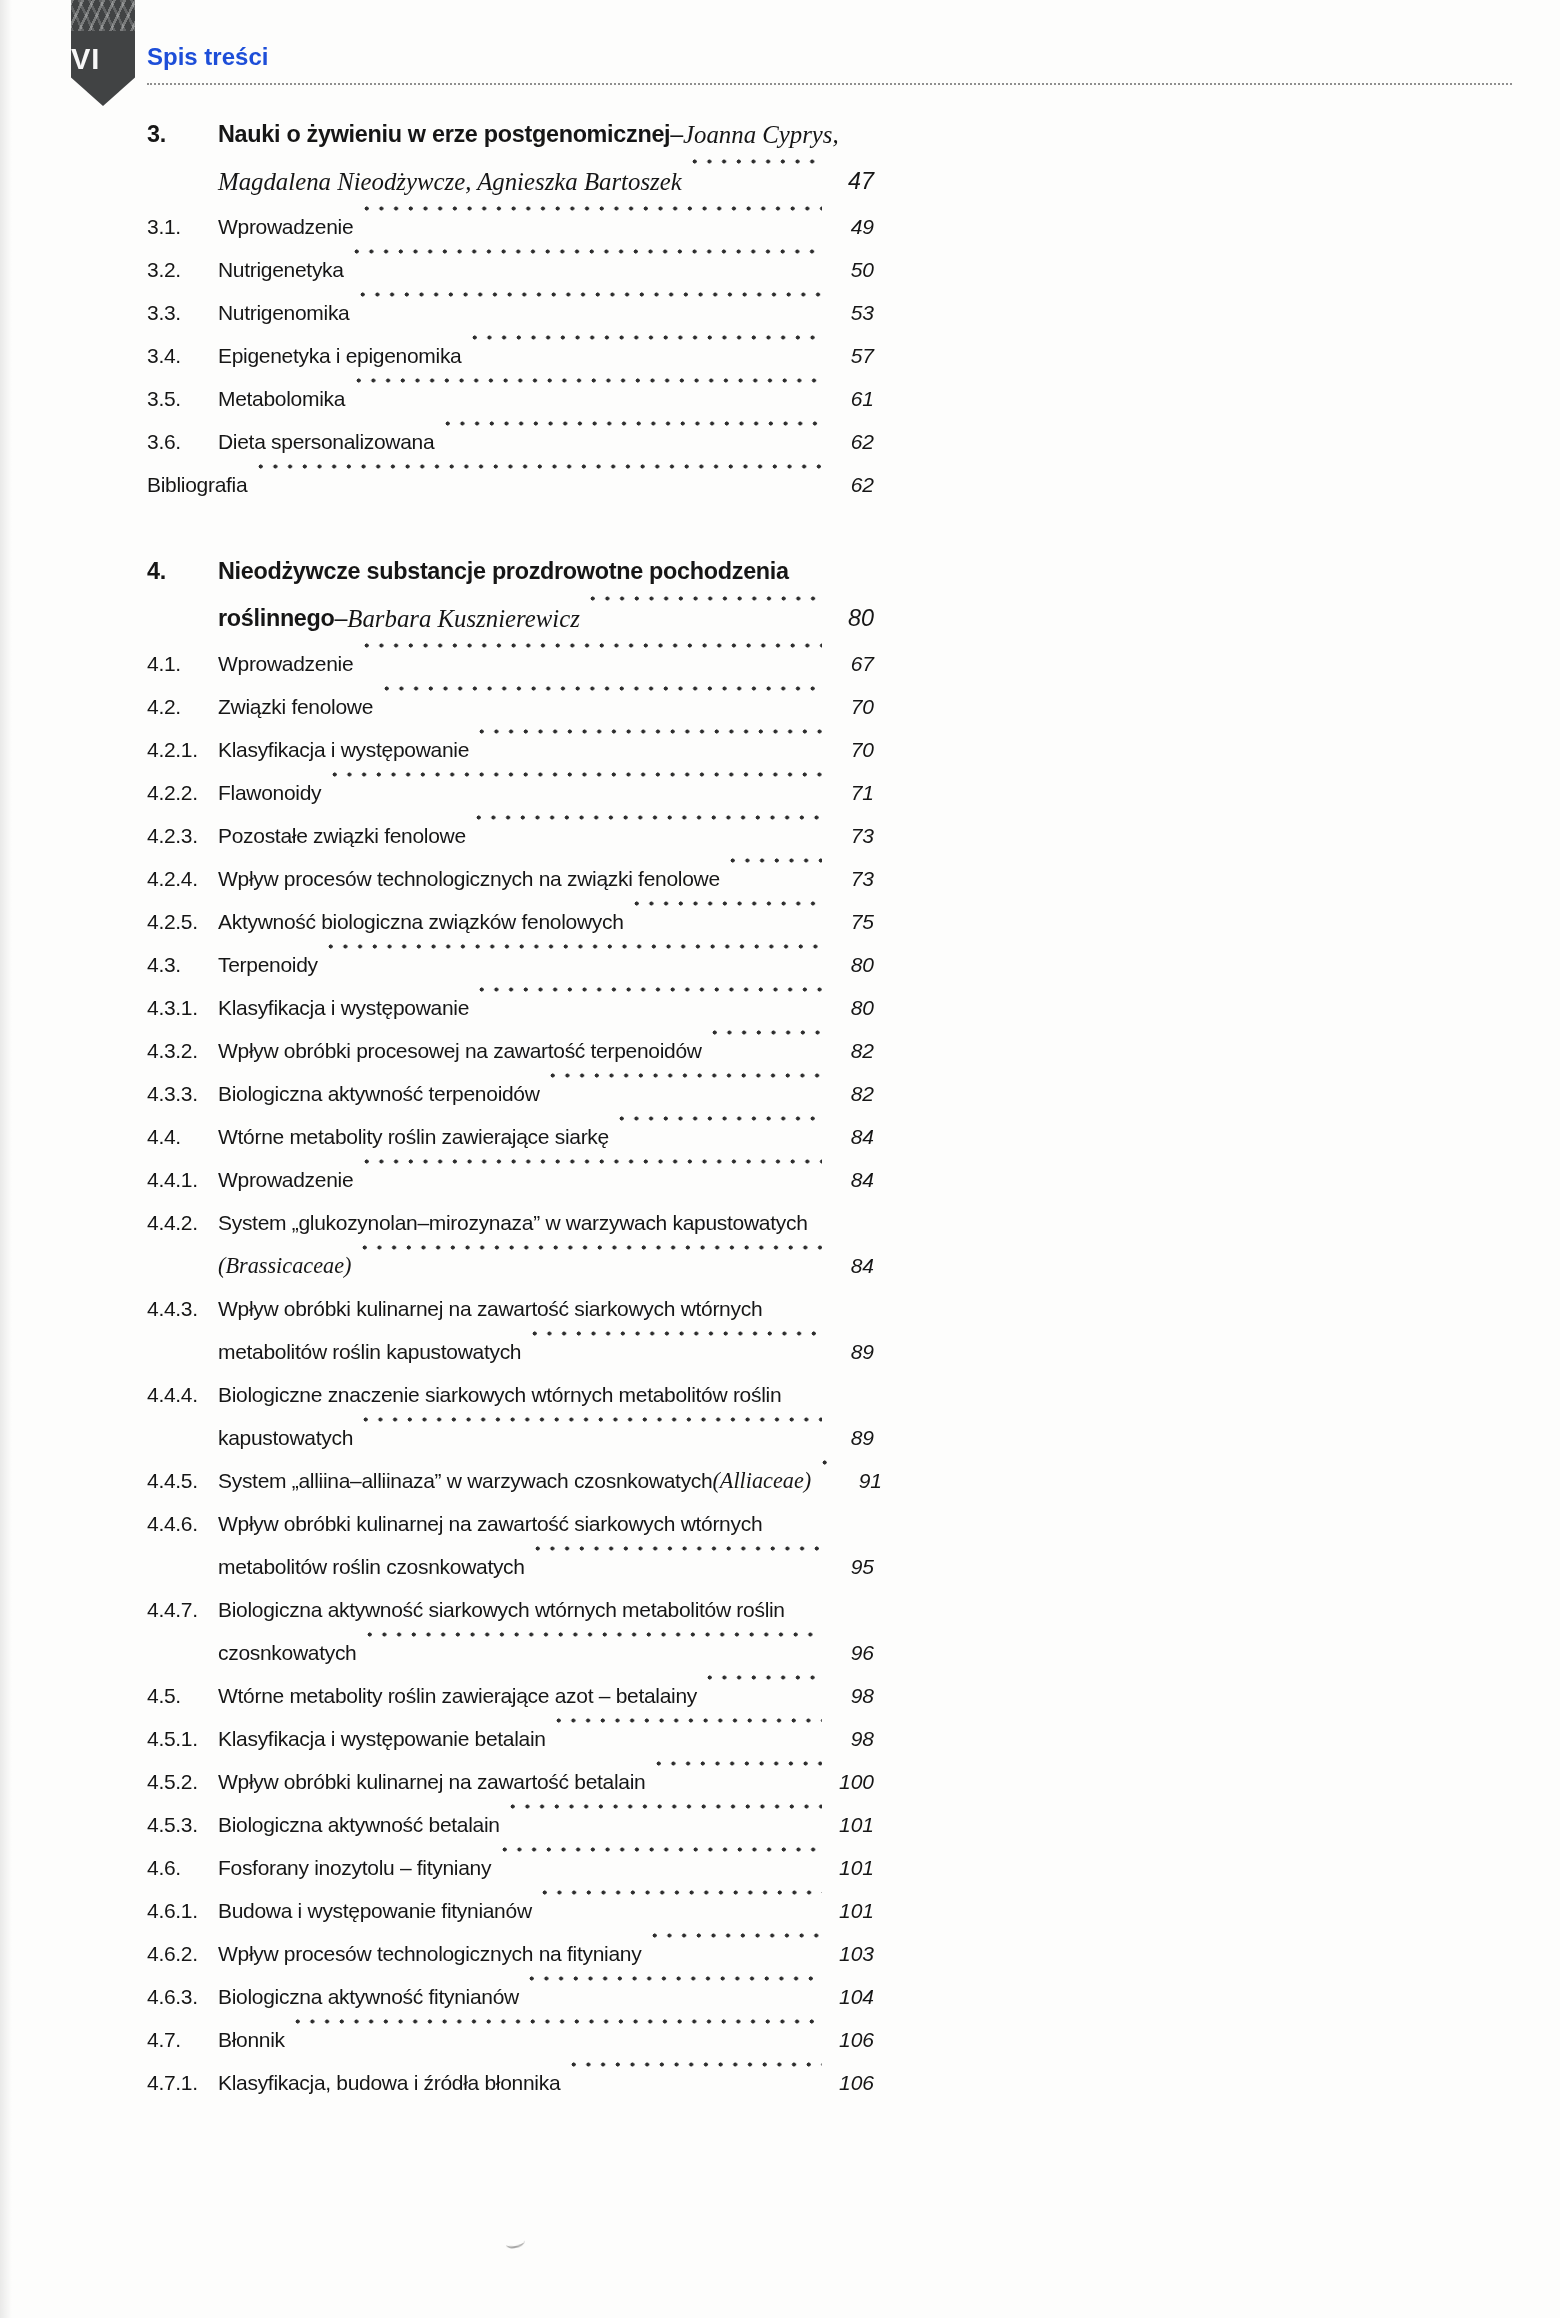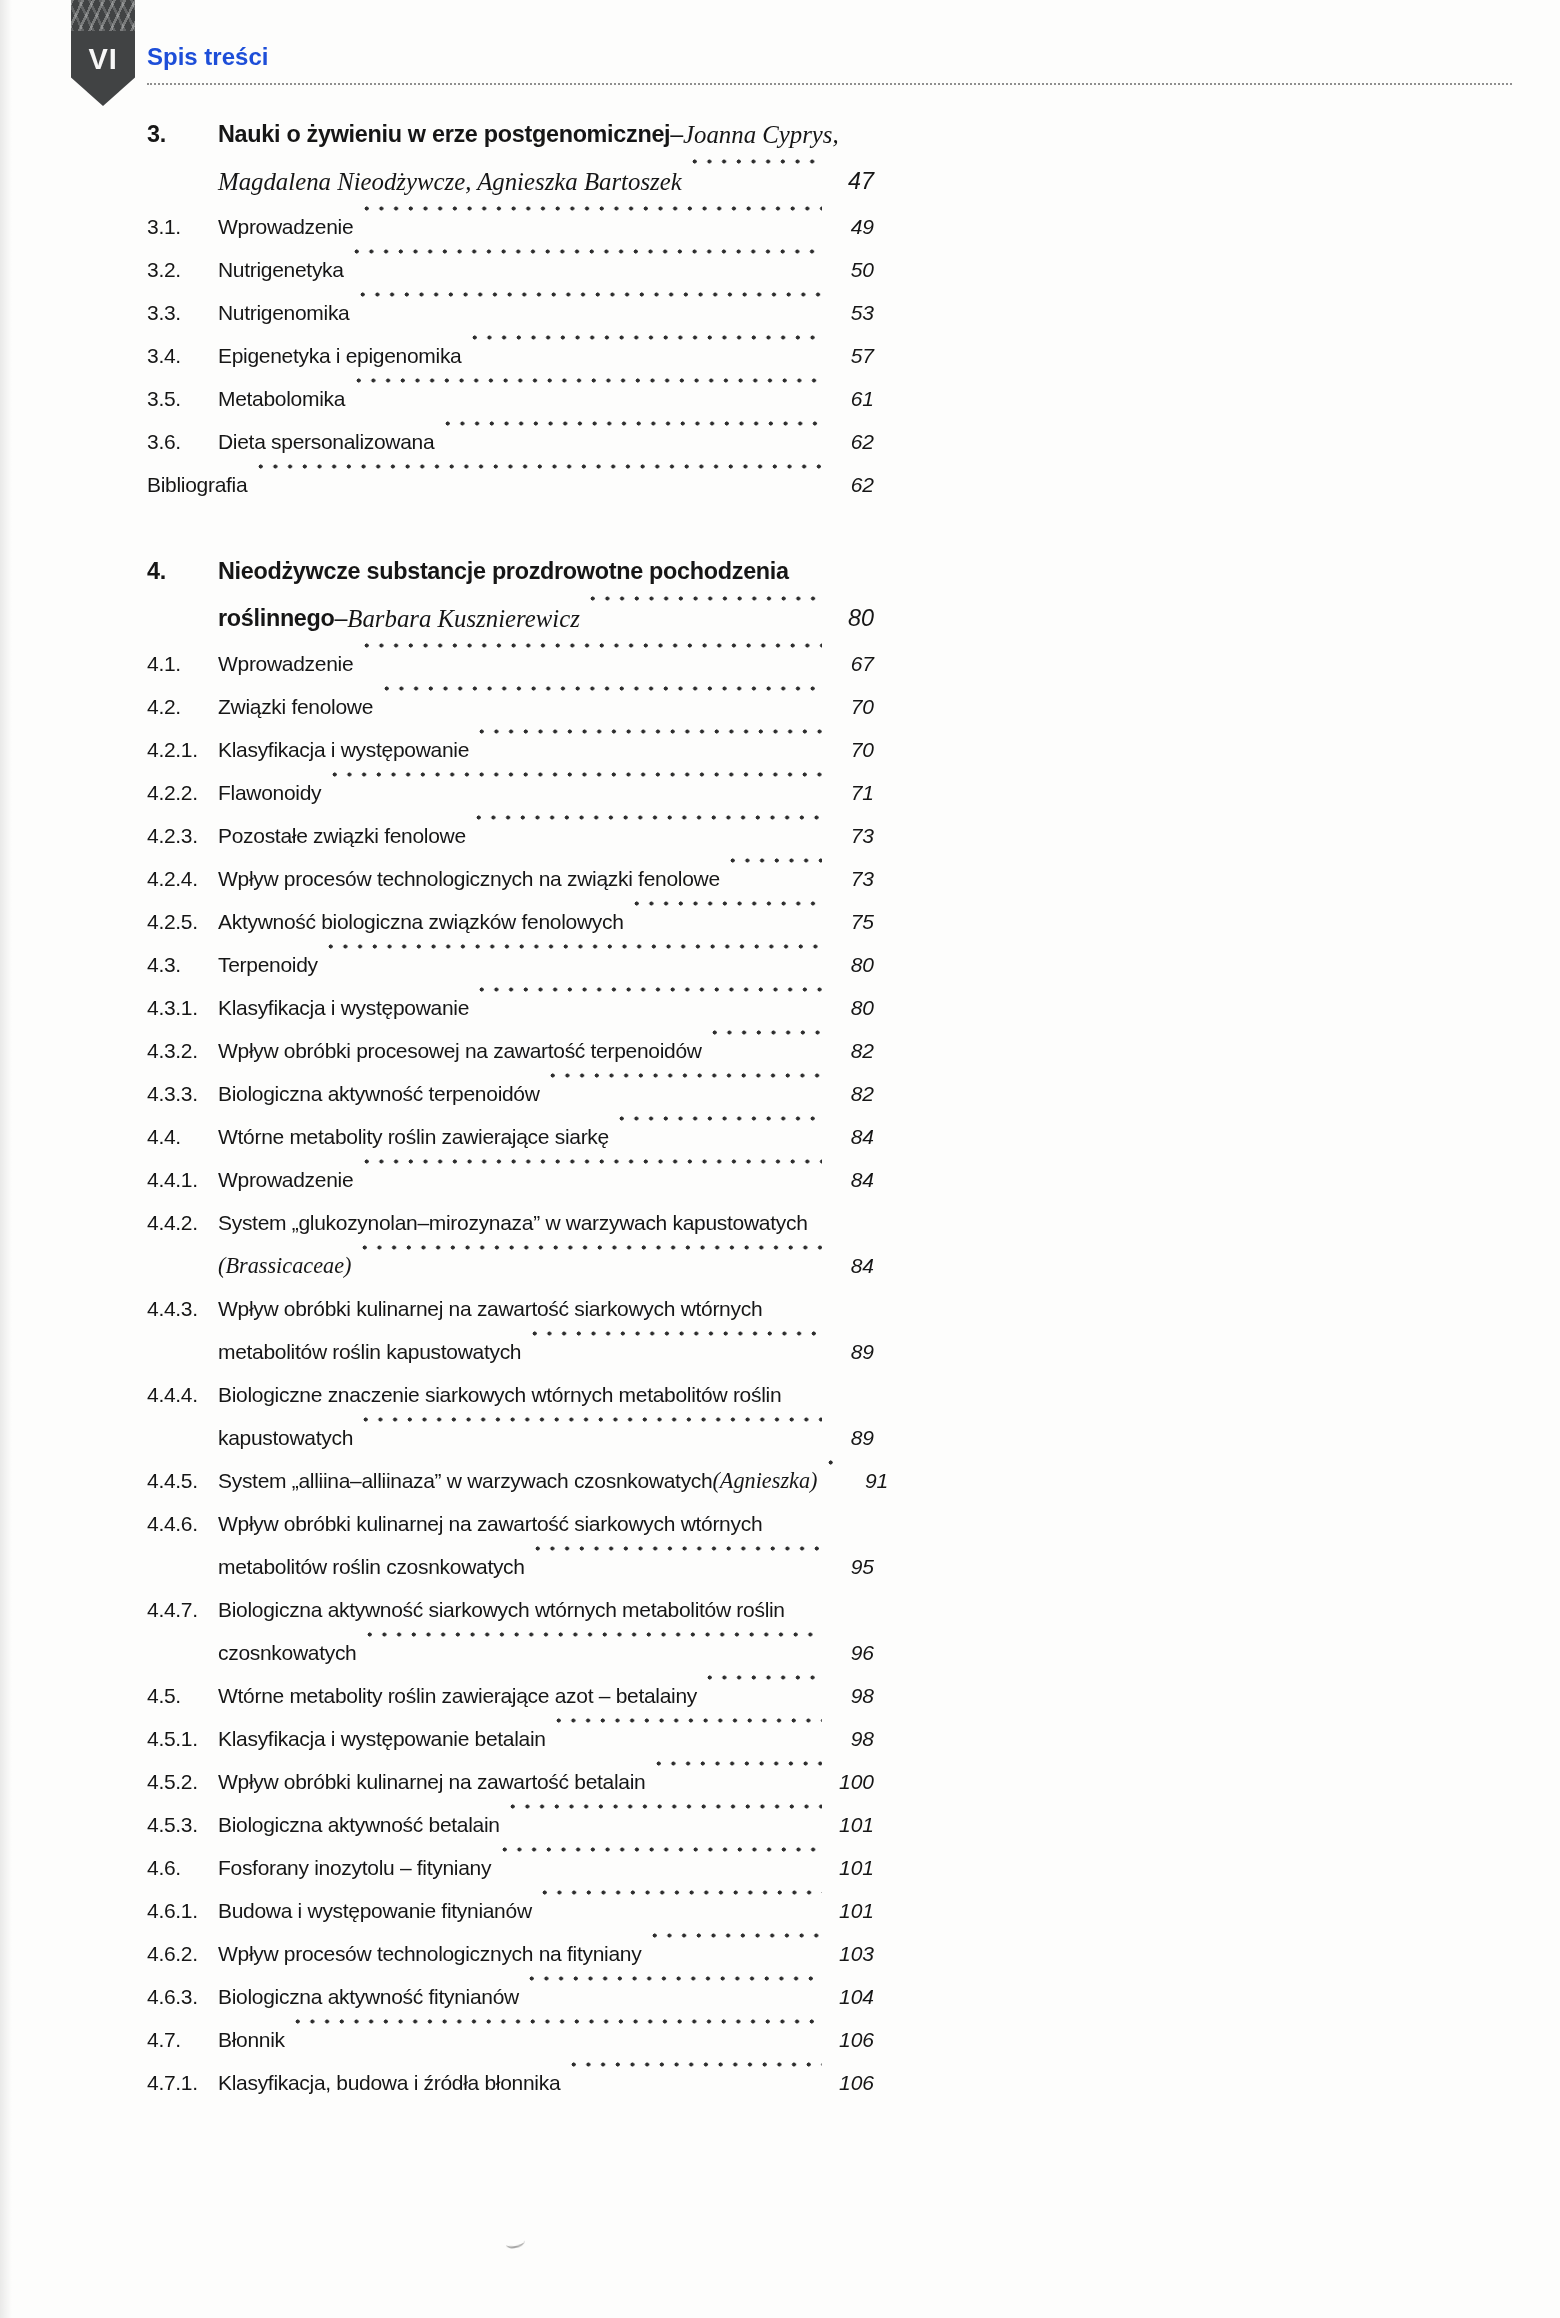--- a/index.html
+++ b/index.html
@@ -27,21 +27,21 @@
     background:#414344;
     clip-path:polygon(0 0, 100% 0, 100% 73%, 50% 100%, 0 73%);
   }
   .badge .hatch {
     position:absolute; top:0; left:0; right:0; height:31px;
     background:
       repeating-linear-gradient(115deg, rgba(255,255,255,0.30) 0 2.6px, rgba(255,255,255,0) 2.6px 9.5px),
       repeating-linear-gradient(65deg, rgba(255,255,255,0.18) 0 2.6px, rgba(255,255,255,0) 2.6px 9.5px);
   }
   .badge-text {
-    position:absolute; left:0; right:0; top:43px; text-align:center;
+    position:absolute; left:0; right:0; top:43px; 
     color:#f7f7f7; font-weight:bold; font-size:29px; letter-spacing:0.9px;
   }
 
   
   .header {
     position:absolute; left:147px; top:43px; width:1365px;
     border-bottom:2.6px dotted #8f8f8f;
     padding-bottom:12px;
   }
   .header-title { font-weight:bold; font-size:24px; color:#1d4ed8; }
@@ -373,21 +373,21 @@
               <span class="leader"></span>
               <span class="page-num">89</span>
             </div>
           </div>
         </div>
         <div class="entry item">
           <div class="num">4.4.5.</div>
           <div class="body">
             <div class="line">
               <span class="seg seg-r">System „alliina–alliinaza” w warzywach czosnkowatych </span>
-              <span class="seg seg-i">(Agnieszka)</span>
+              <span class="seg seg-i">(Alliaceae)</span>
               <span class="leader"></span>
               <span class="page-num">91</span>
             </div>
           </div>
         </div>
         <div class="entry item">
           <div class="num">4.4.6.</div>
           <div class="body">
             <div class="line">
               <span class="seg seg-r">Wpływ obróbki kulinarnej na zawartość siarkowych wtórnych</span>

